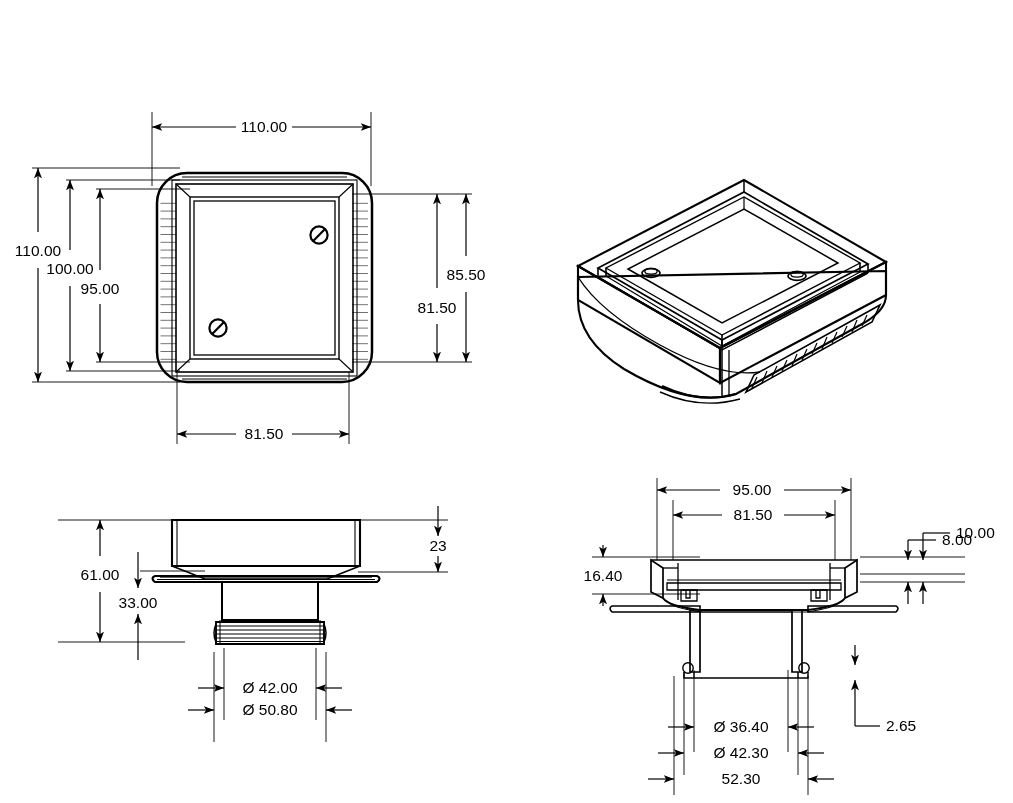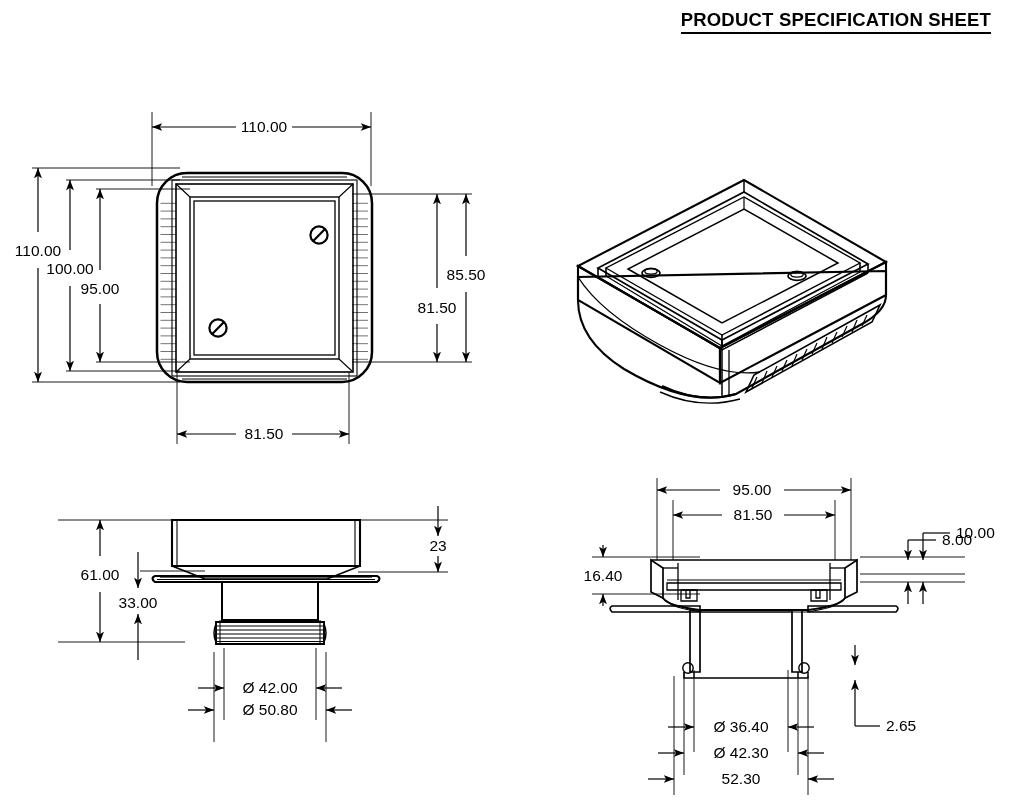--- a/index.html
+++ b/index.html
@@ -45,23 +45,20 @@
     fill: #000000;
   }
   .dimtxt { font-size: 15.5px; }
   .ln { stroke: #000; fill: none; }
 </style>
 </head>
 <body>
 
 <div id="sheet">
 
-  <div class="title-wrap">
-    <div class="sheet-title">PRODUCT SPECIFICATION SHEET</div>
-  </div>
 
   <svg width="1013" height="803" viewBox="0 0 1013 803">
 
     <defs>
       <marker id="ah" markerWidth="11" markerHeight="8" refX="10.4" refY="4" orient="auto" markerUnits="userSpaceOnUse">
         <path d="M0,0 L10.4,4 L0,8 L2.6,4 Z" fill="#000"></path>
       </marker>
       <marker id="ahr" markerWidth="11" markerHeight="8" refX="0.6" refY="4" orient="auto" markerUnits="userSpaceOnUse">
         <path d="M11,0 L0.6,4 L11,8 L8.4,4 Z" fill="#000"></path>
       </marker>

